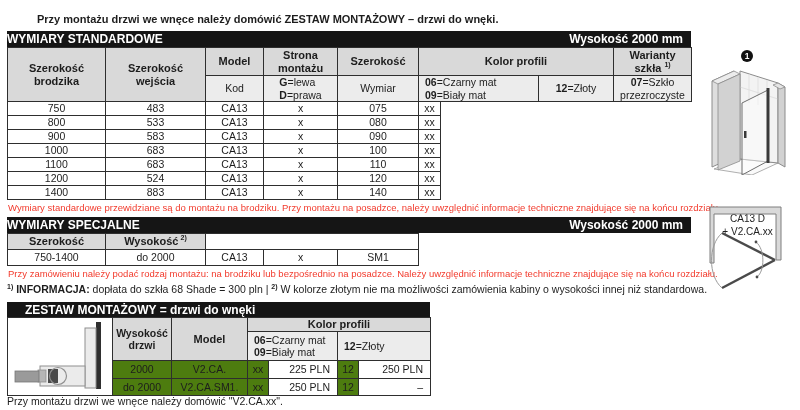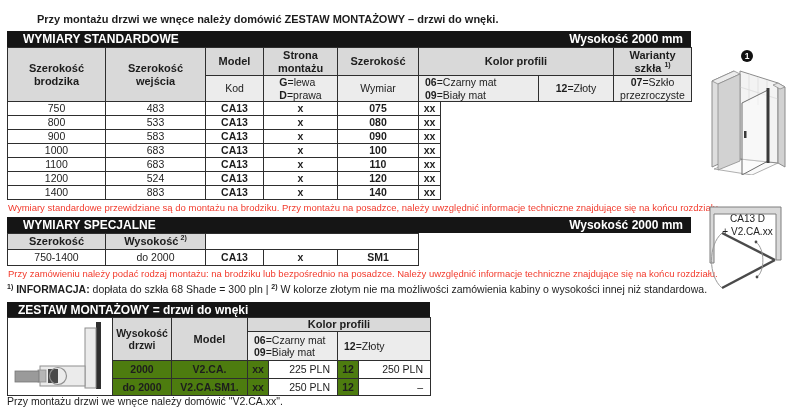--- a/index.html
+++ b/index.html
@@ -11,31 +11,31 @@
   .abs{position:absolute;}
   .note{font-size:11px;font-weight:bold;white-space:nowrap;}
   .plainnote{font-size:10.5px;white-space:nowrap;}
   .rednote{font-size:9.5px;color:#f23a2c;white-space:nowrap;}
 
   .bar{
     background:#151515;color:#ffffff;font-weight:bold;font-size:12px;
     display:flex;align-items:center;justify-content:space-between;
     box-sizing:border-box;height:16px;
   }
-  .bar .bl{padding-left:16px;}
+  .bar .bl{}
   .bar .br{padding-right:8px;}
-  .bar.tight .bl{padding-left:11px;}
+  .bar.tight .bl{padding-left:11px;margin-left:7px;}
 
   table{border-collapse:collapse;table-layout:fixed;}
   td{border:1px solid #2e2e2e;padding:0;text-align:center;vertical-align:middle;
      font-size:10.5px;overflow:hidden;line-height:1.15;}
   td.hdr{background:#d9d9d9;font-weight:bold;font-size:11px;}
   td.sub{background:#ececec;font-weight:normal;}
   td.gray{background:#4d7c0f;text-align:center;}
-  td.b{font-weight:bold;}
+  td.b{font-weight:normal;}
   td.empty{border:none;background:#ffffff;}
   td.leftpad{text-align:left;padding-left:6px;}
   td.price{text-align:right;padding-right:7px;background:#ffffff;}
   .inb{display:inline-block;text-align:left;}
   sup{font-size:7px;font-weight:bold;vertical-align:super;line-height:0;}
 
   .badge{
     width:12px;height:12px;border-radius:50%;background:#111;color:#fff;
     font-size:8.5px;font-weight:bold;display:flex;align-items:center;justify-content:center;
   }

